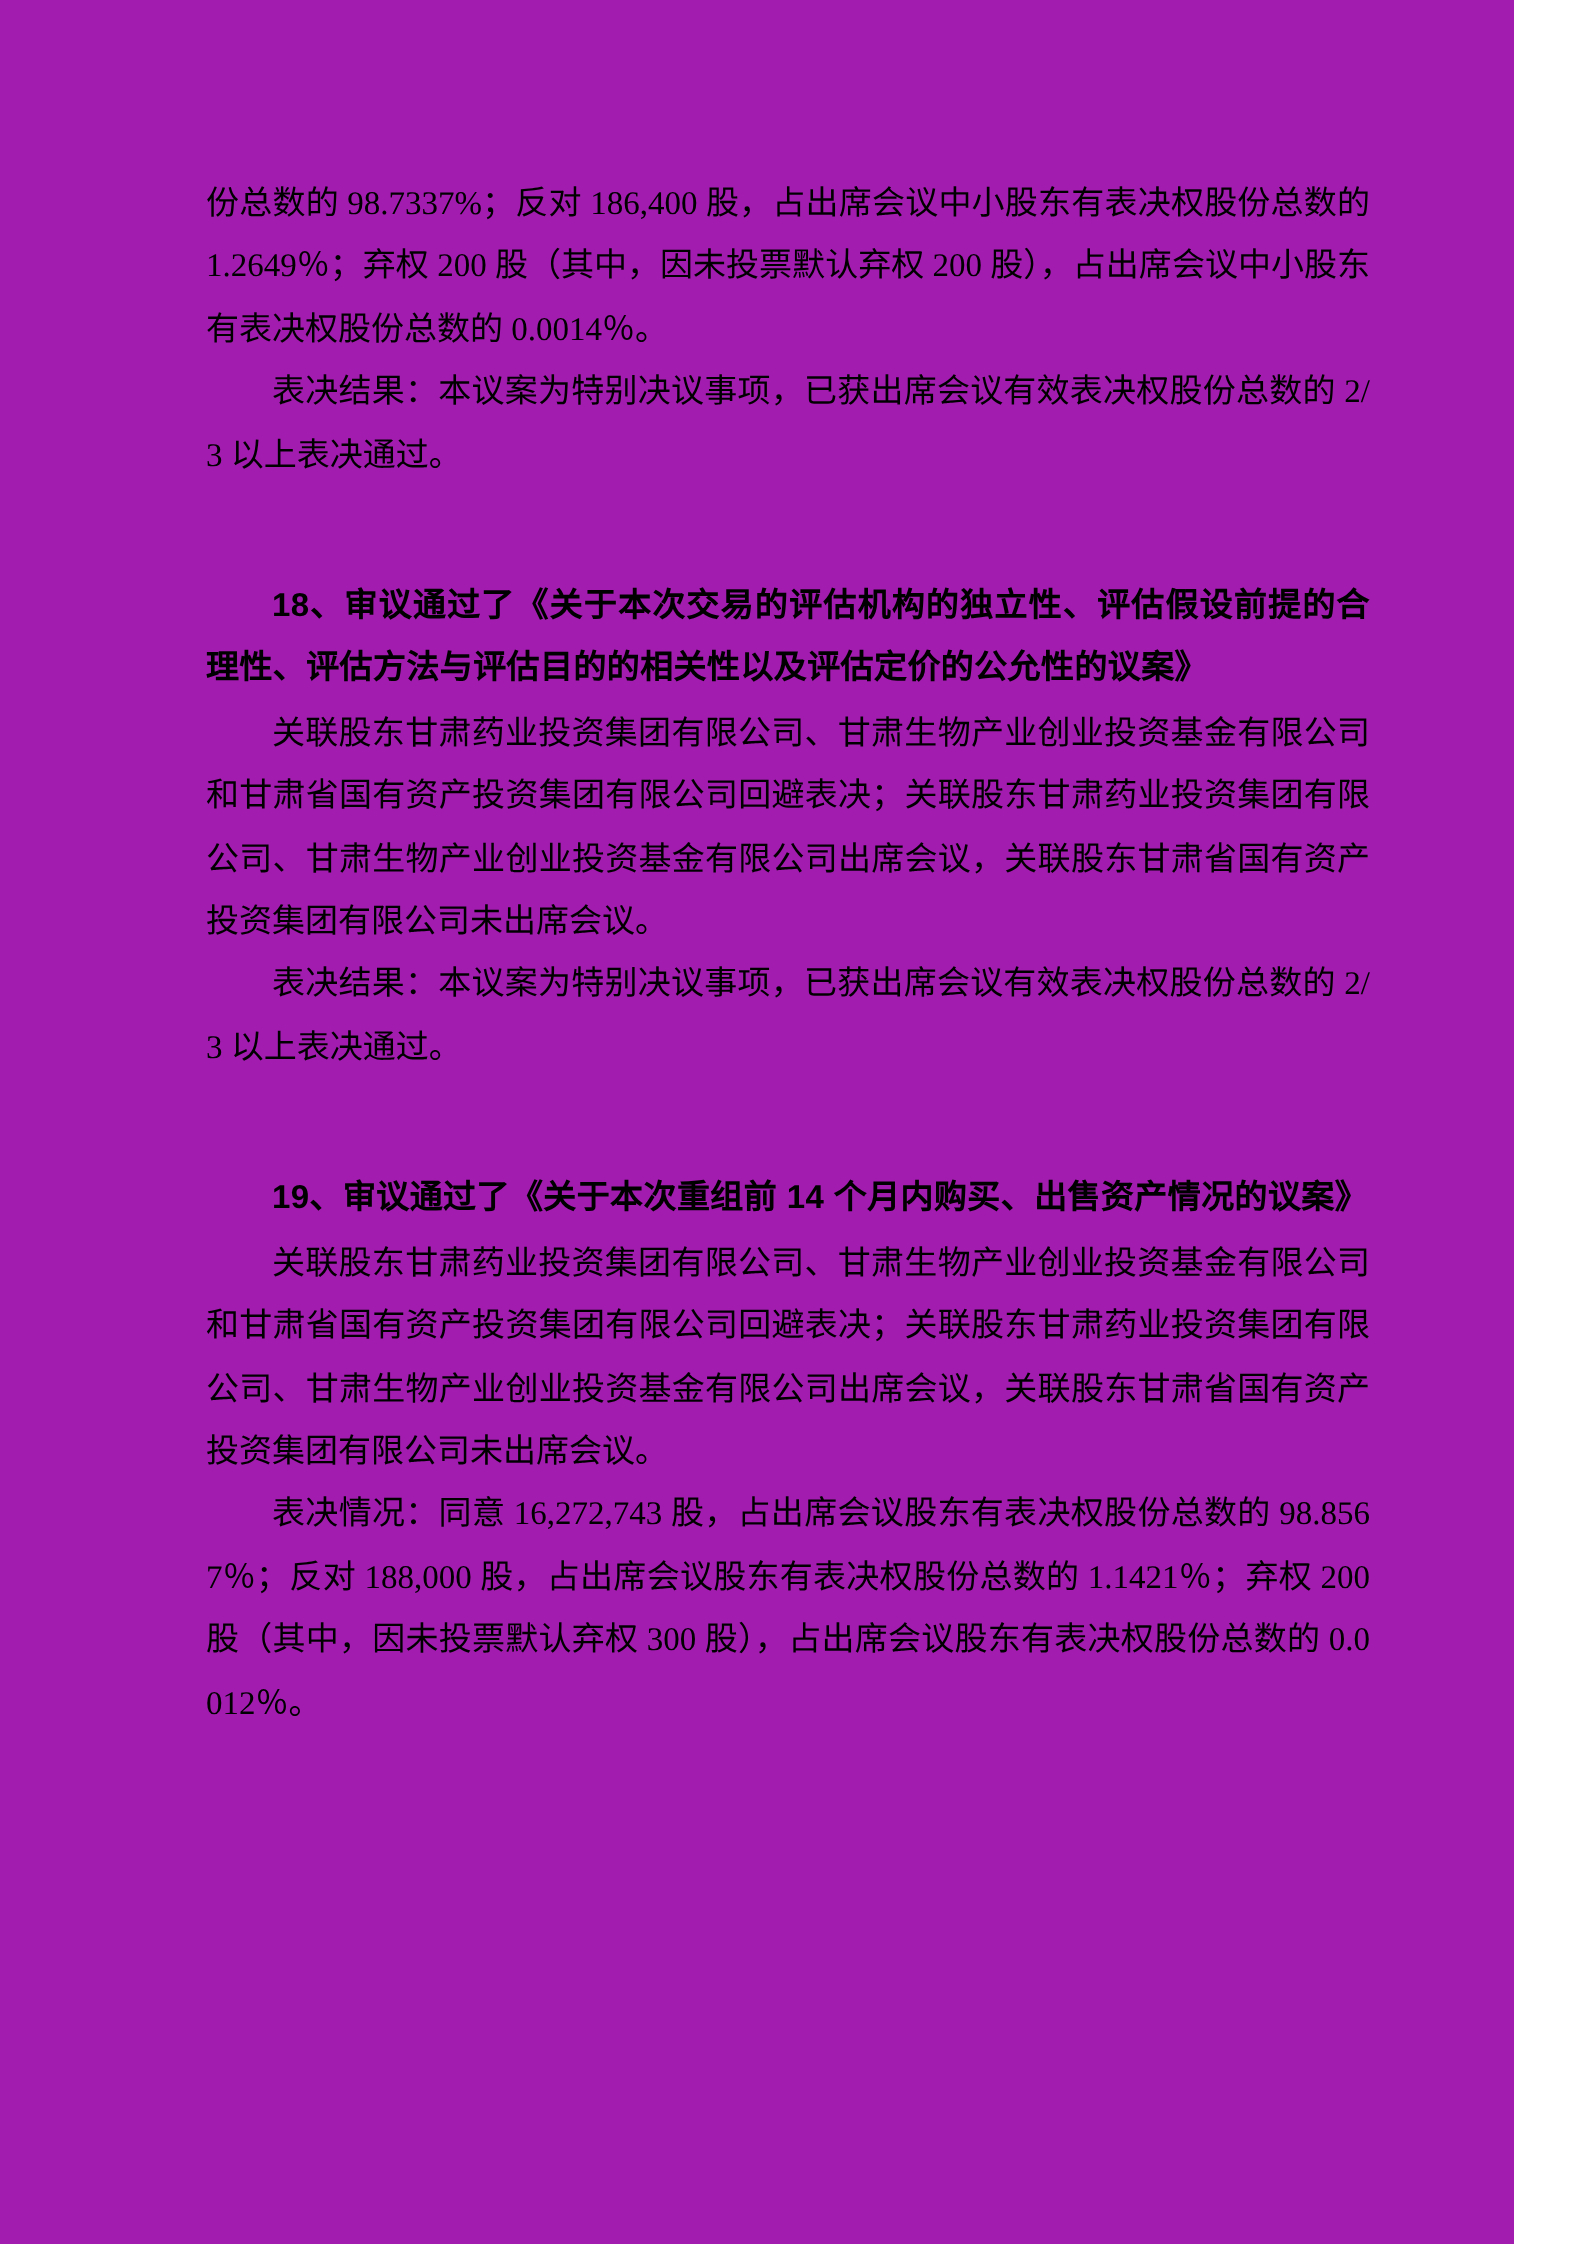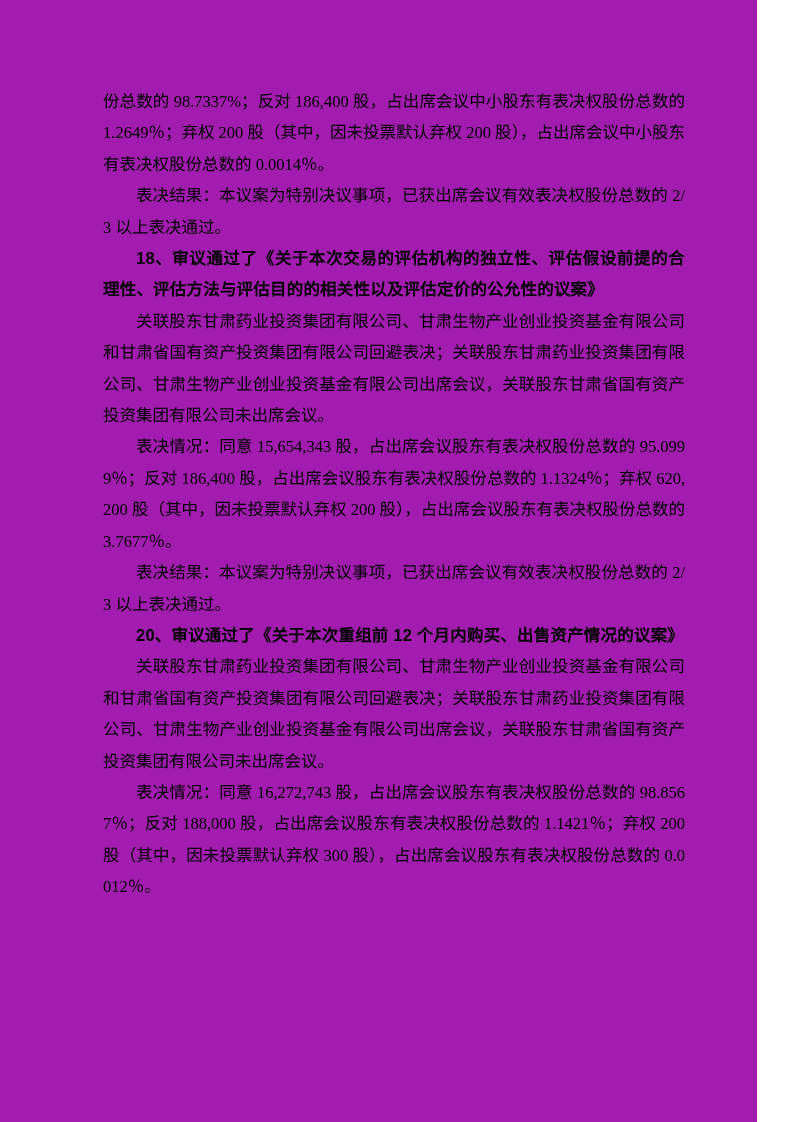--- a/index.html
+++ b/index.html
@@ -32,30 +32,30 @@
     word-break: break-all;
     color: #000000;
   }
   .para.continuation {
     text-indent: 0;
   }
   .para.heading {
     font-weight: bold;
     font-family: "Liberation Sans", "DejaVu Sans", sans-serif;
     letter-spacing: 0.2px;
+    margin-top: 45px;
   }
 </style>
 </head>
 <body>
 
 <div class="page">
   <div class="content">
     <p class="para continuation">份总数的 98.7337%；反对 186,400 股，占出席会议中小股东有表决权股份总数的 1.2649％；弃权 200 股（其中，因未投票默认弃权 200 股），占出席会议中小股东有表决权股份总数的 0.0014％。</p>
     <p class="para">表决结果：本议案为特别决议事项，已获出席会议有效表决权股份总数的 2/3 以上表决通过。</p>
     <p class="para heading">18、审议通过了《关于本次交易的评估机构的独立性、评估假设前提的合理性、评估方法与评估目的的相关性以及评估定价的公允性的议案》</p>
     <p class="para">关联股东甘肃药业投资集团有限公司、甘肃生物产业创业投资基金有限公司和甘肃省国有资产投资集团有限公司回避表决；关联股东甘肃药业投资集团有限公司、甘肃生物产业创业投资基金有限公司出席会议，关联股东甘肃省国有资产投资集团有限公司未出席会议。</p>
-    <p class="para">表决情况：同意 15,654,343 股，占出席会议股东有表决权股份总数的 95.0999％；反对 186,400 股，占出席会议股东有表决权股份总数的 1.1324％；弃权 620,200 股（其中，因未投票默认弃权 200 股），占出席会议股东有表决权股份总数的 3.7677％。</p>
     <p class="para">表决结果：本议案为特别决议事项，已获出席会议有效表决权股份总数的 2/3 以上表决通过。</p>
-    <p class="para heading">20、审议通过了《关于本次重组前 12 个月内购买、出售资产情况的议案》</p>
+    <p class="para heading">19、审议通过了《关于本次重组前 14 个月内购买、出售资产情况的议案》</p>
     <p class="para">关联股东甘肃药业投资集团有限公司、甘肃生物产业创业投资基金有限公司和甘肃省国有资产投资集团有限公司回避表决；关联股东甘肃药业投资集团有限公司、甘肃生物产业创业投资基金有限公司出席会议，关联股东甘肃省国有资产投资集团有限公司未出席会议。</p>
     <p class="para">表决情况：同意 16,272,743 股，占出席会议股东有表决权股份总数的 98.8567％；反对 188,000 股，占出席会议股东有表决权股份总数的 1.1421％；弃权 200 股（其中，因未投票默认弃权 300 股），占出席会议股东有表决权股份总数的 0.0012％。</p>
   </div>
 </div>
 
 </body></html>

